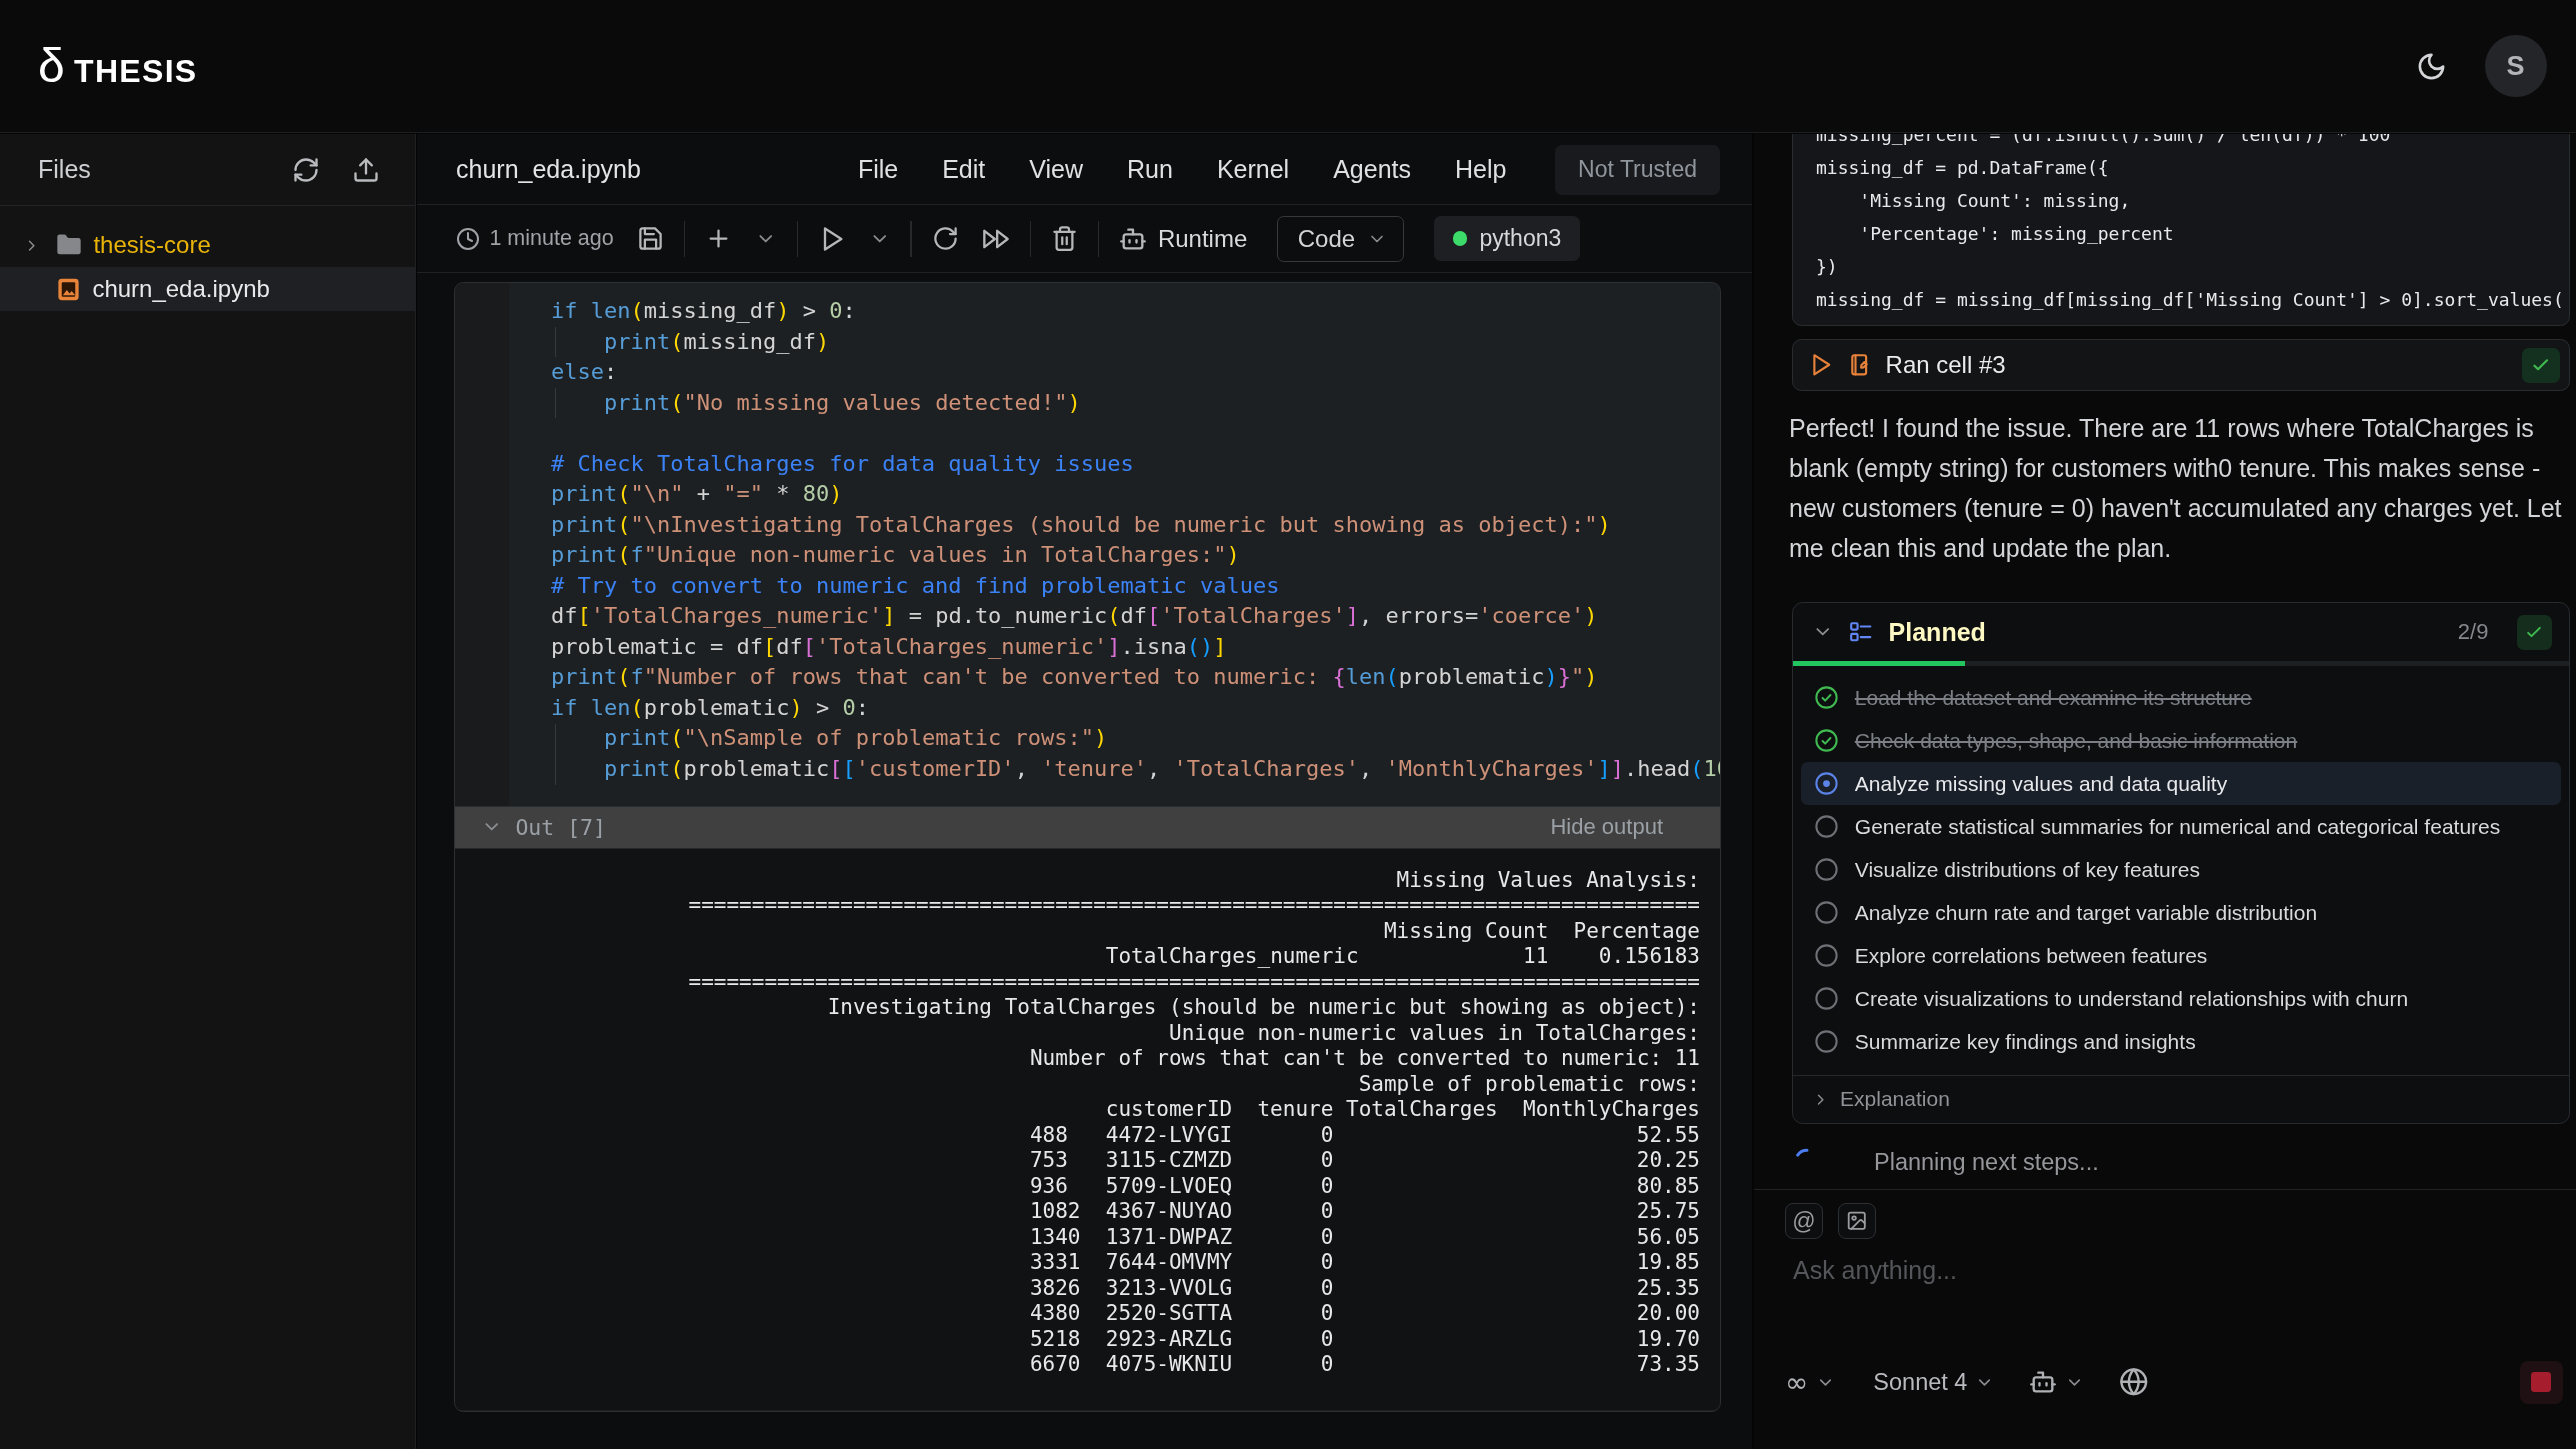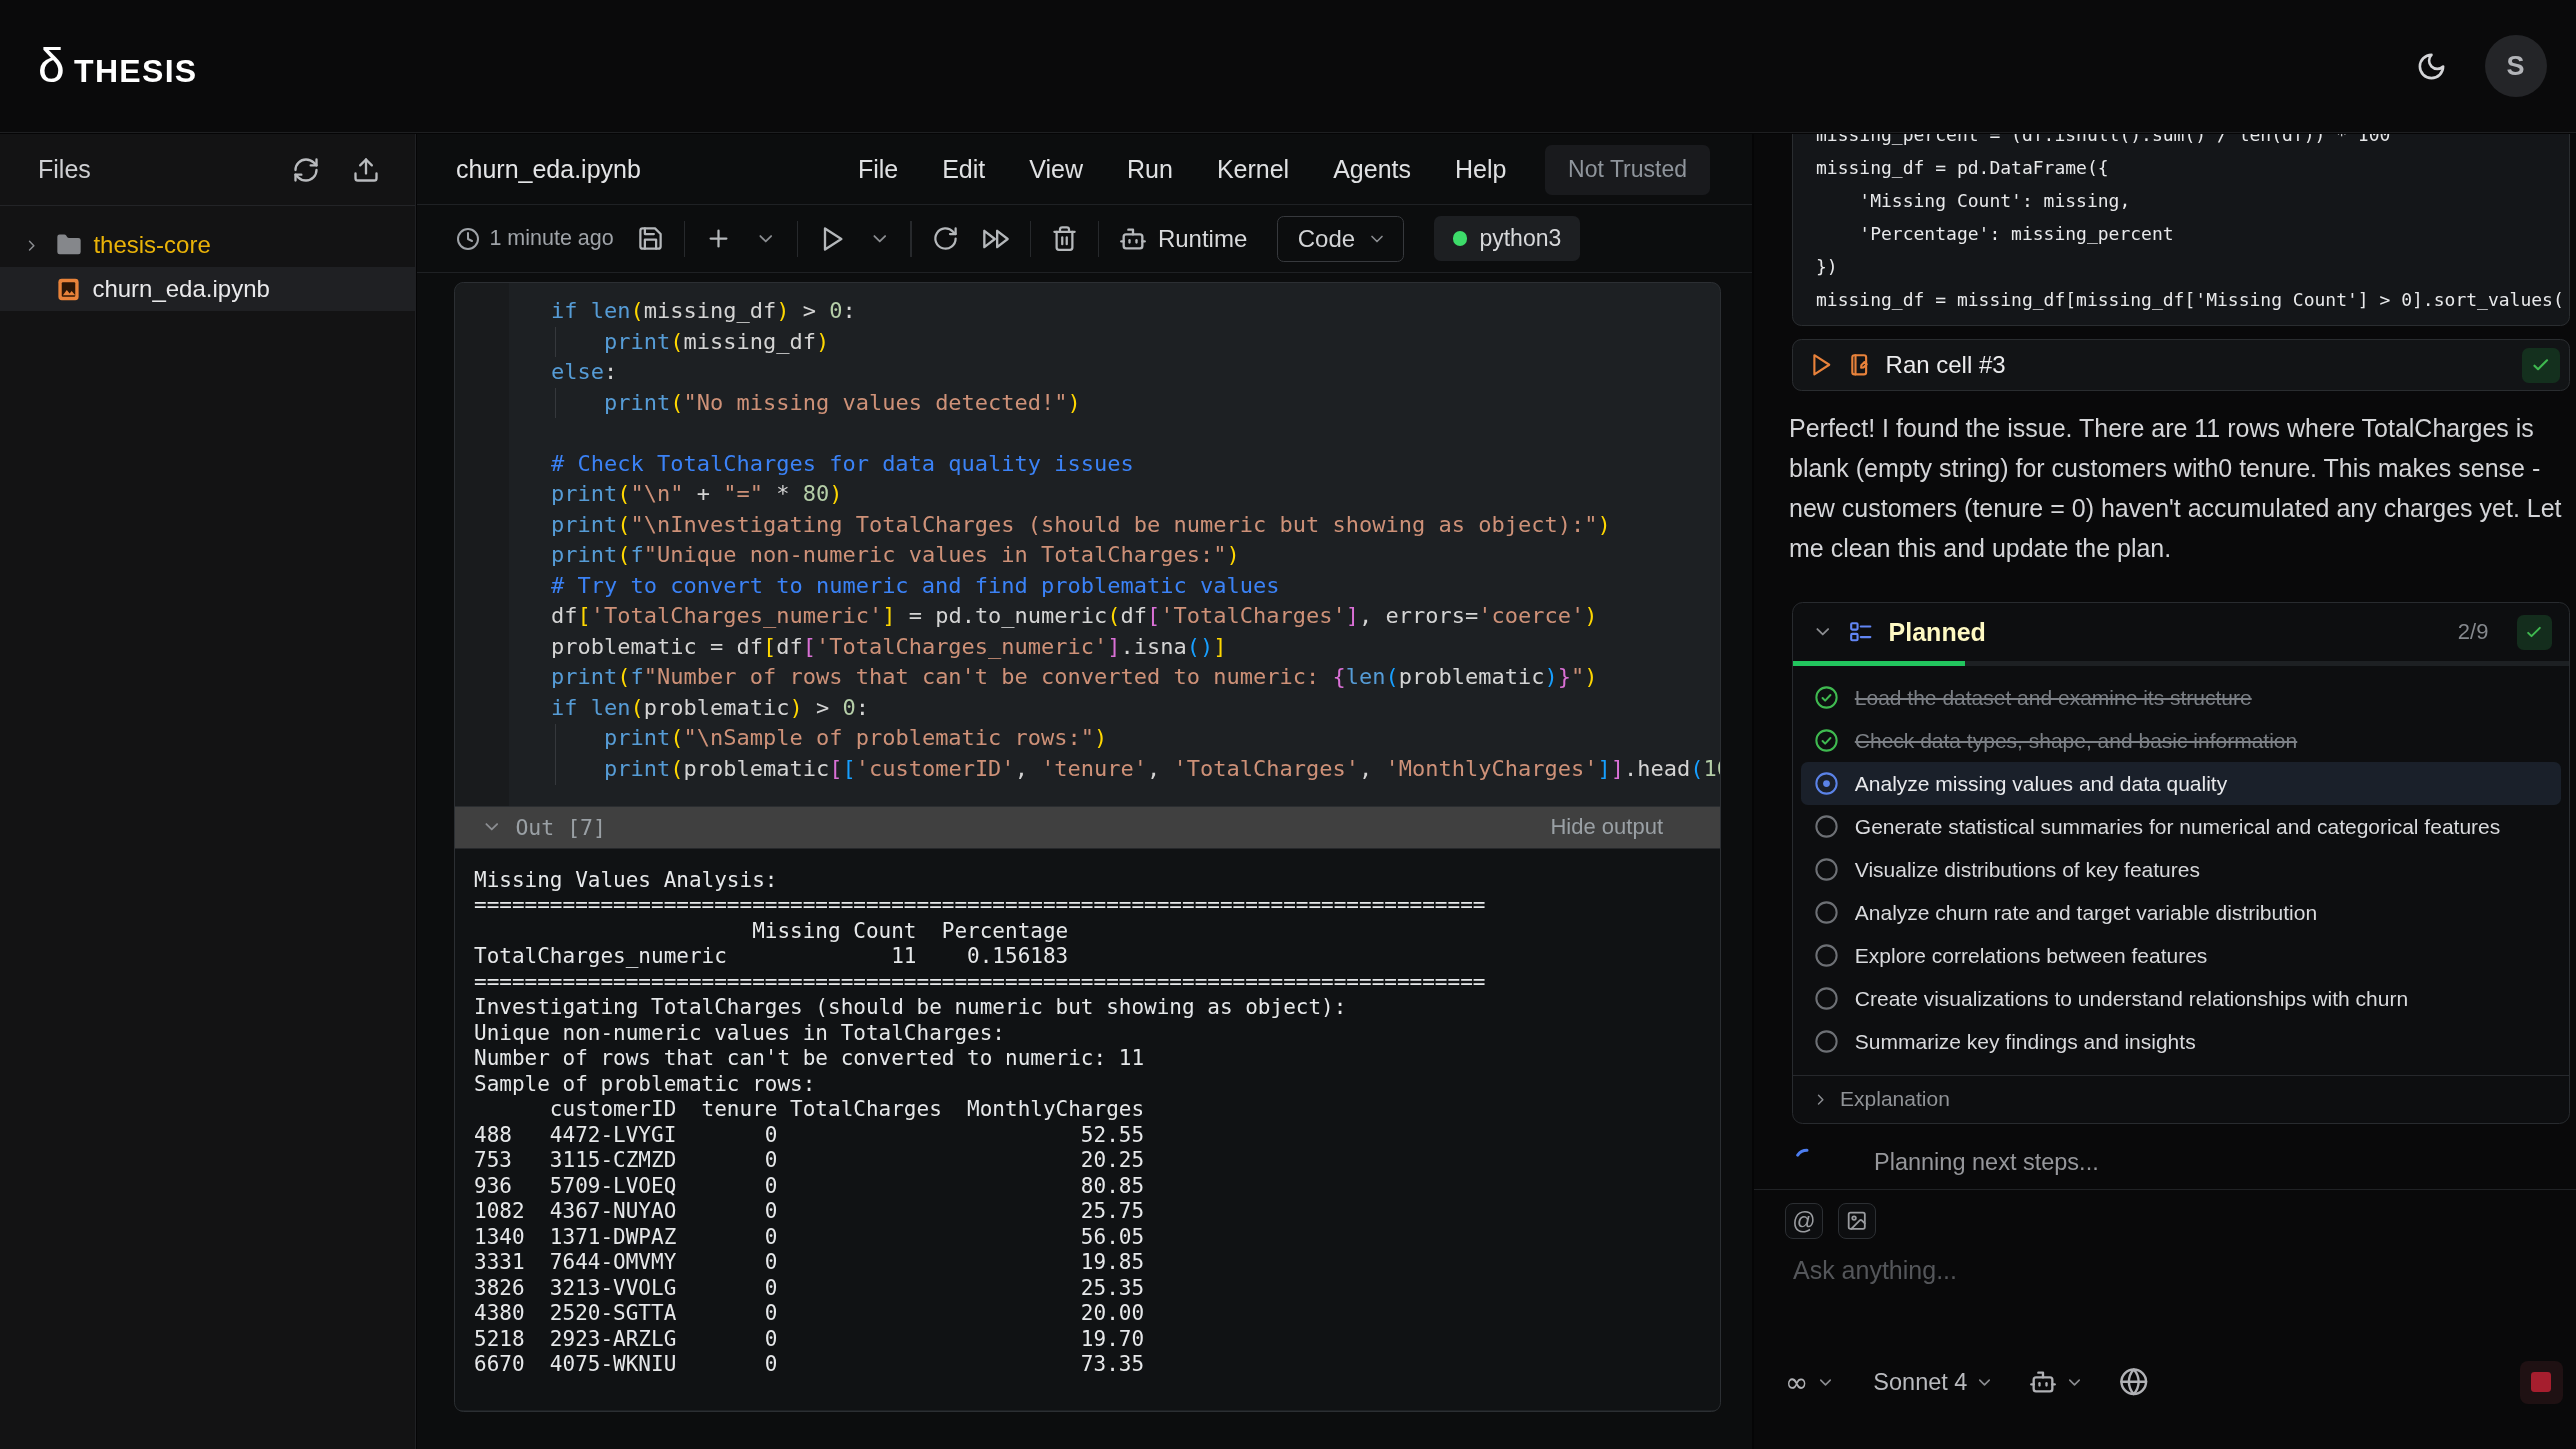--- a/index.html
+++ b/index.html
@@ -34,21 +34,21 @@
   .tree-chev { width:24px; color:#8b8d91; display:flex; justify-content:center; }
   .tree-indent { width:24px; }
 
   
   .nb { position:absolute; left:417px; top:134px; width:1335px; bottom:0; background:#0c0d0e; }
   .nb-header { height:71px; border-bottom:1.3px solid #1f2124; display:flex;
                align-items:center; position:relative; }
   .nb-title { margin-left:39px; font-size:25px; color:#e4e5e7; }
   .menu-bar { display:flex; margin-left:195px; }
   .menu-item { font-size:25px; color:#e0e1e3; padding:12px 22px; cursor:pointer; }
-  .trust-badge { position:absolute; right:42px; top:10.7px; height:50px;
+  .trust-badge { position:absolute; right:32px; top:10.7px; height:50px;
                  background:#191a1d; border-radius:6.7px; display:flex; align-items:center;
                  padding:0 23px; color:#8f959c; font-size:23px; }
 
   .nb-toolbar { height:68px; border-bottom:1.3px solid #1f2124; display:flex;
                 align-items:center; color:#b5b8bb; padding-left:39px; }
   .tb-item { display:flex; align-items:center; gap:10.7px; cursor:pointer; }
   .tb-sep { width:1.3px; height:36px; background:#27292c; margin:0 20px; }
   .saved-label { font-size:21.5px; color:#9fa3a8; margin-right:23px; }
   .tb-gap { width:23px; }
   .code-select { border:1.3px solid #37393d; border-radius:6.7px; padding:8px 16px 8px 20px;
@@ -69,21 +69,21 @@
                white-space:pre; color:#d4d4d4; }
   .kw  { color:#569cd6; } .fn { color:#569cd6; } .str { color:#ce9178; }
   .num { color:#b5cea8; } .com { color:#3b82f6; } .txt { color:#d4d4d4; }
   .b1 { color:#ffd700; } .b2 { color:#da70d6; } .b3 { color:#179fff; }
 
   .out-header { height:43px; background:#404040; border-top:1.3px solid #2a2d30;
                 border-bottom:1.3px solid #26282b; display:flex; align-items:center;
                 padding:0 57px 0 25.5px; color:#9aa0a5; }
   .out-label { font-family:"DejaVu Sans Mono", monospace; font-size:21.5px; margin-left:13.4px; }
   .hide-output { margin-left:auto; font-size:22px; color:#9aa0a5; cursor:pointer; }
-  .cell-output { background:#101214; height:561px; padding:19px 20px 0 19px; }
+  .cell-output { background:#101214; height:561px; padding:19px 20px 0 19px;text-align:right; }
   .cell-output pre { font-family:"DejaVu Sans Mono", monospace; font-size:21px;
                      line-height:25.5px; color:#e6e8ea; white-space:pre; }
 
   
   .rpanel { position:absolute; left:1754px; top:134px; right:0; bottom:0;
             background:#09090a; overflow:hidden; }
   .rcode { position:absolute; left:38px; top:-42px; width:778px; height:234px;
            background:#141619; border:1.3px solid #2a2d30; border-radius:9.4px; overflow:hidden; }
   .rcode pre { font-family:"DejaVu Sans Mono", monospace; font-size:18px; line-height:33px;
                color:#e8e9eb; white-space:pre; padding:9.4px 23px; }

